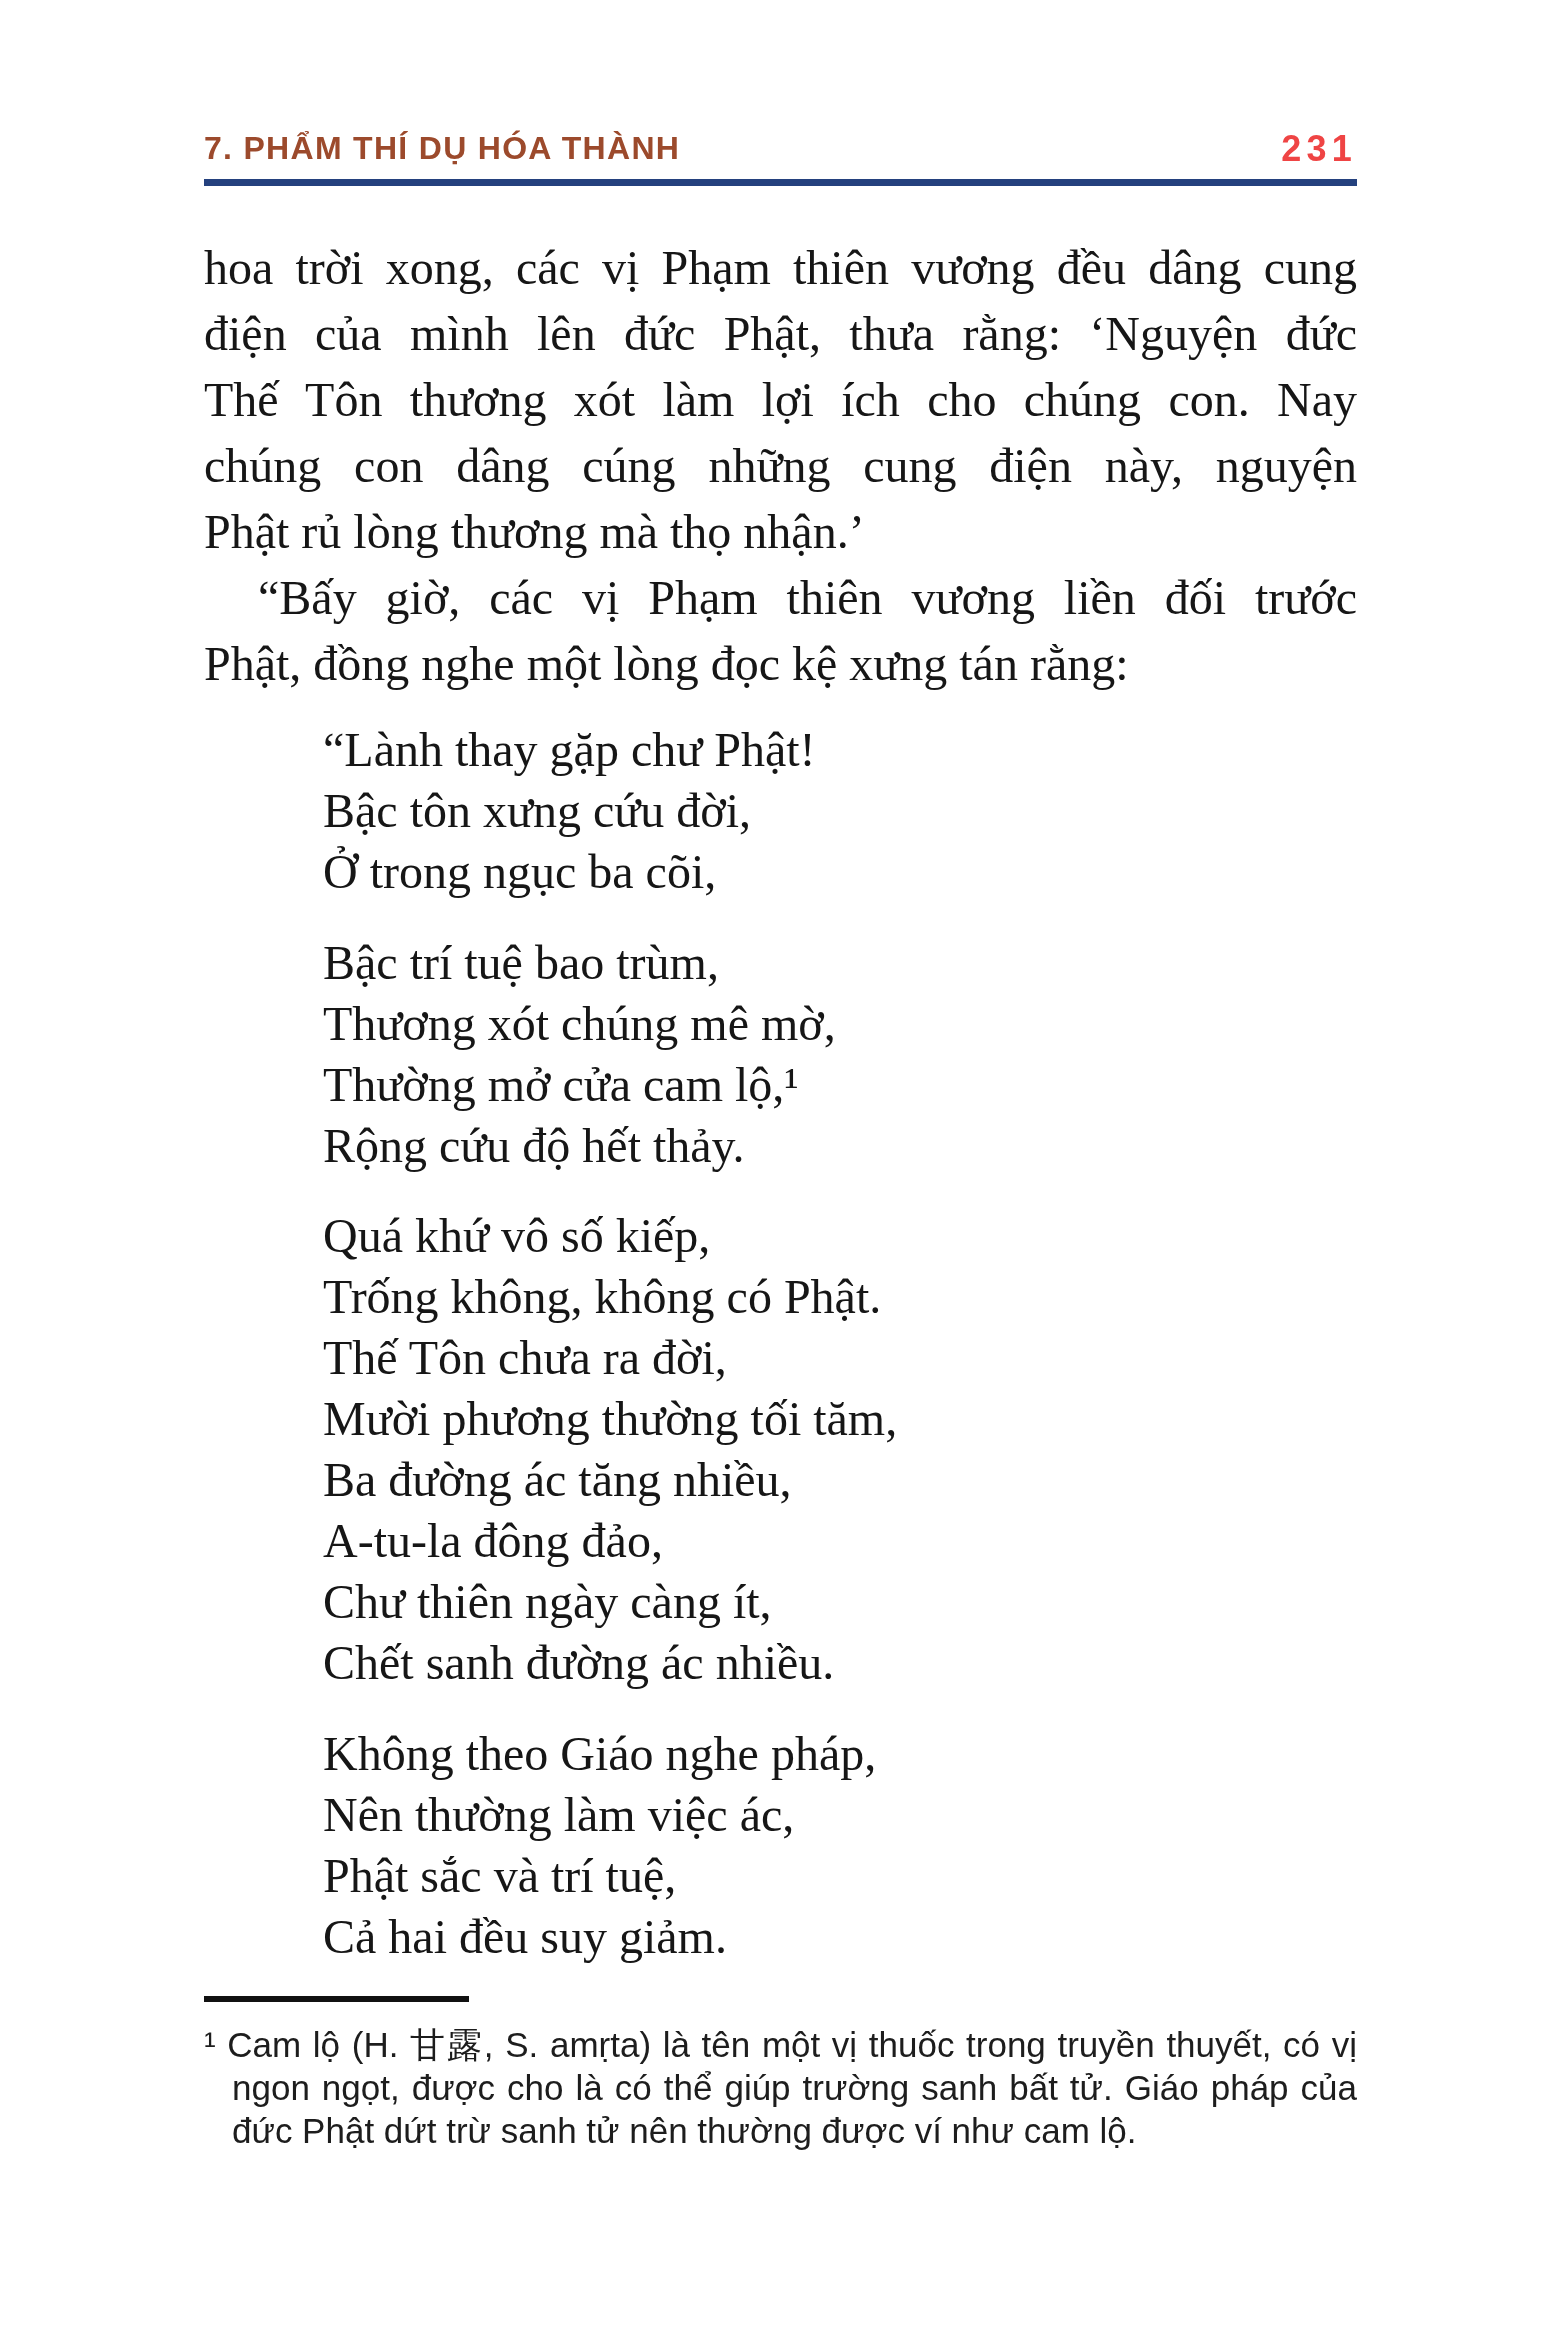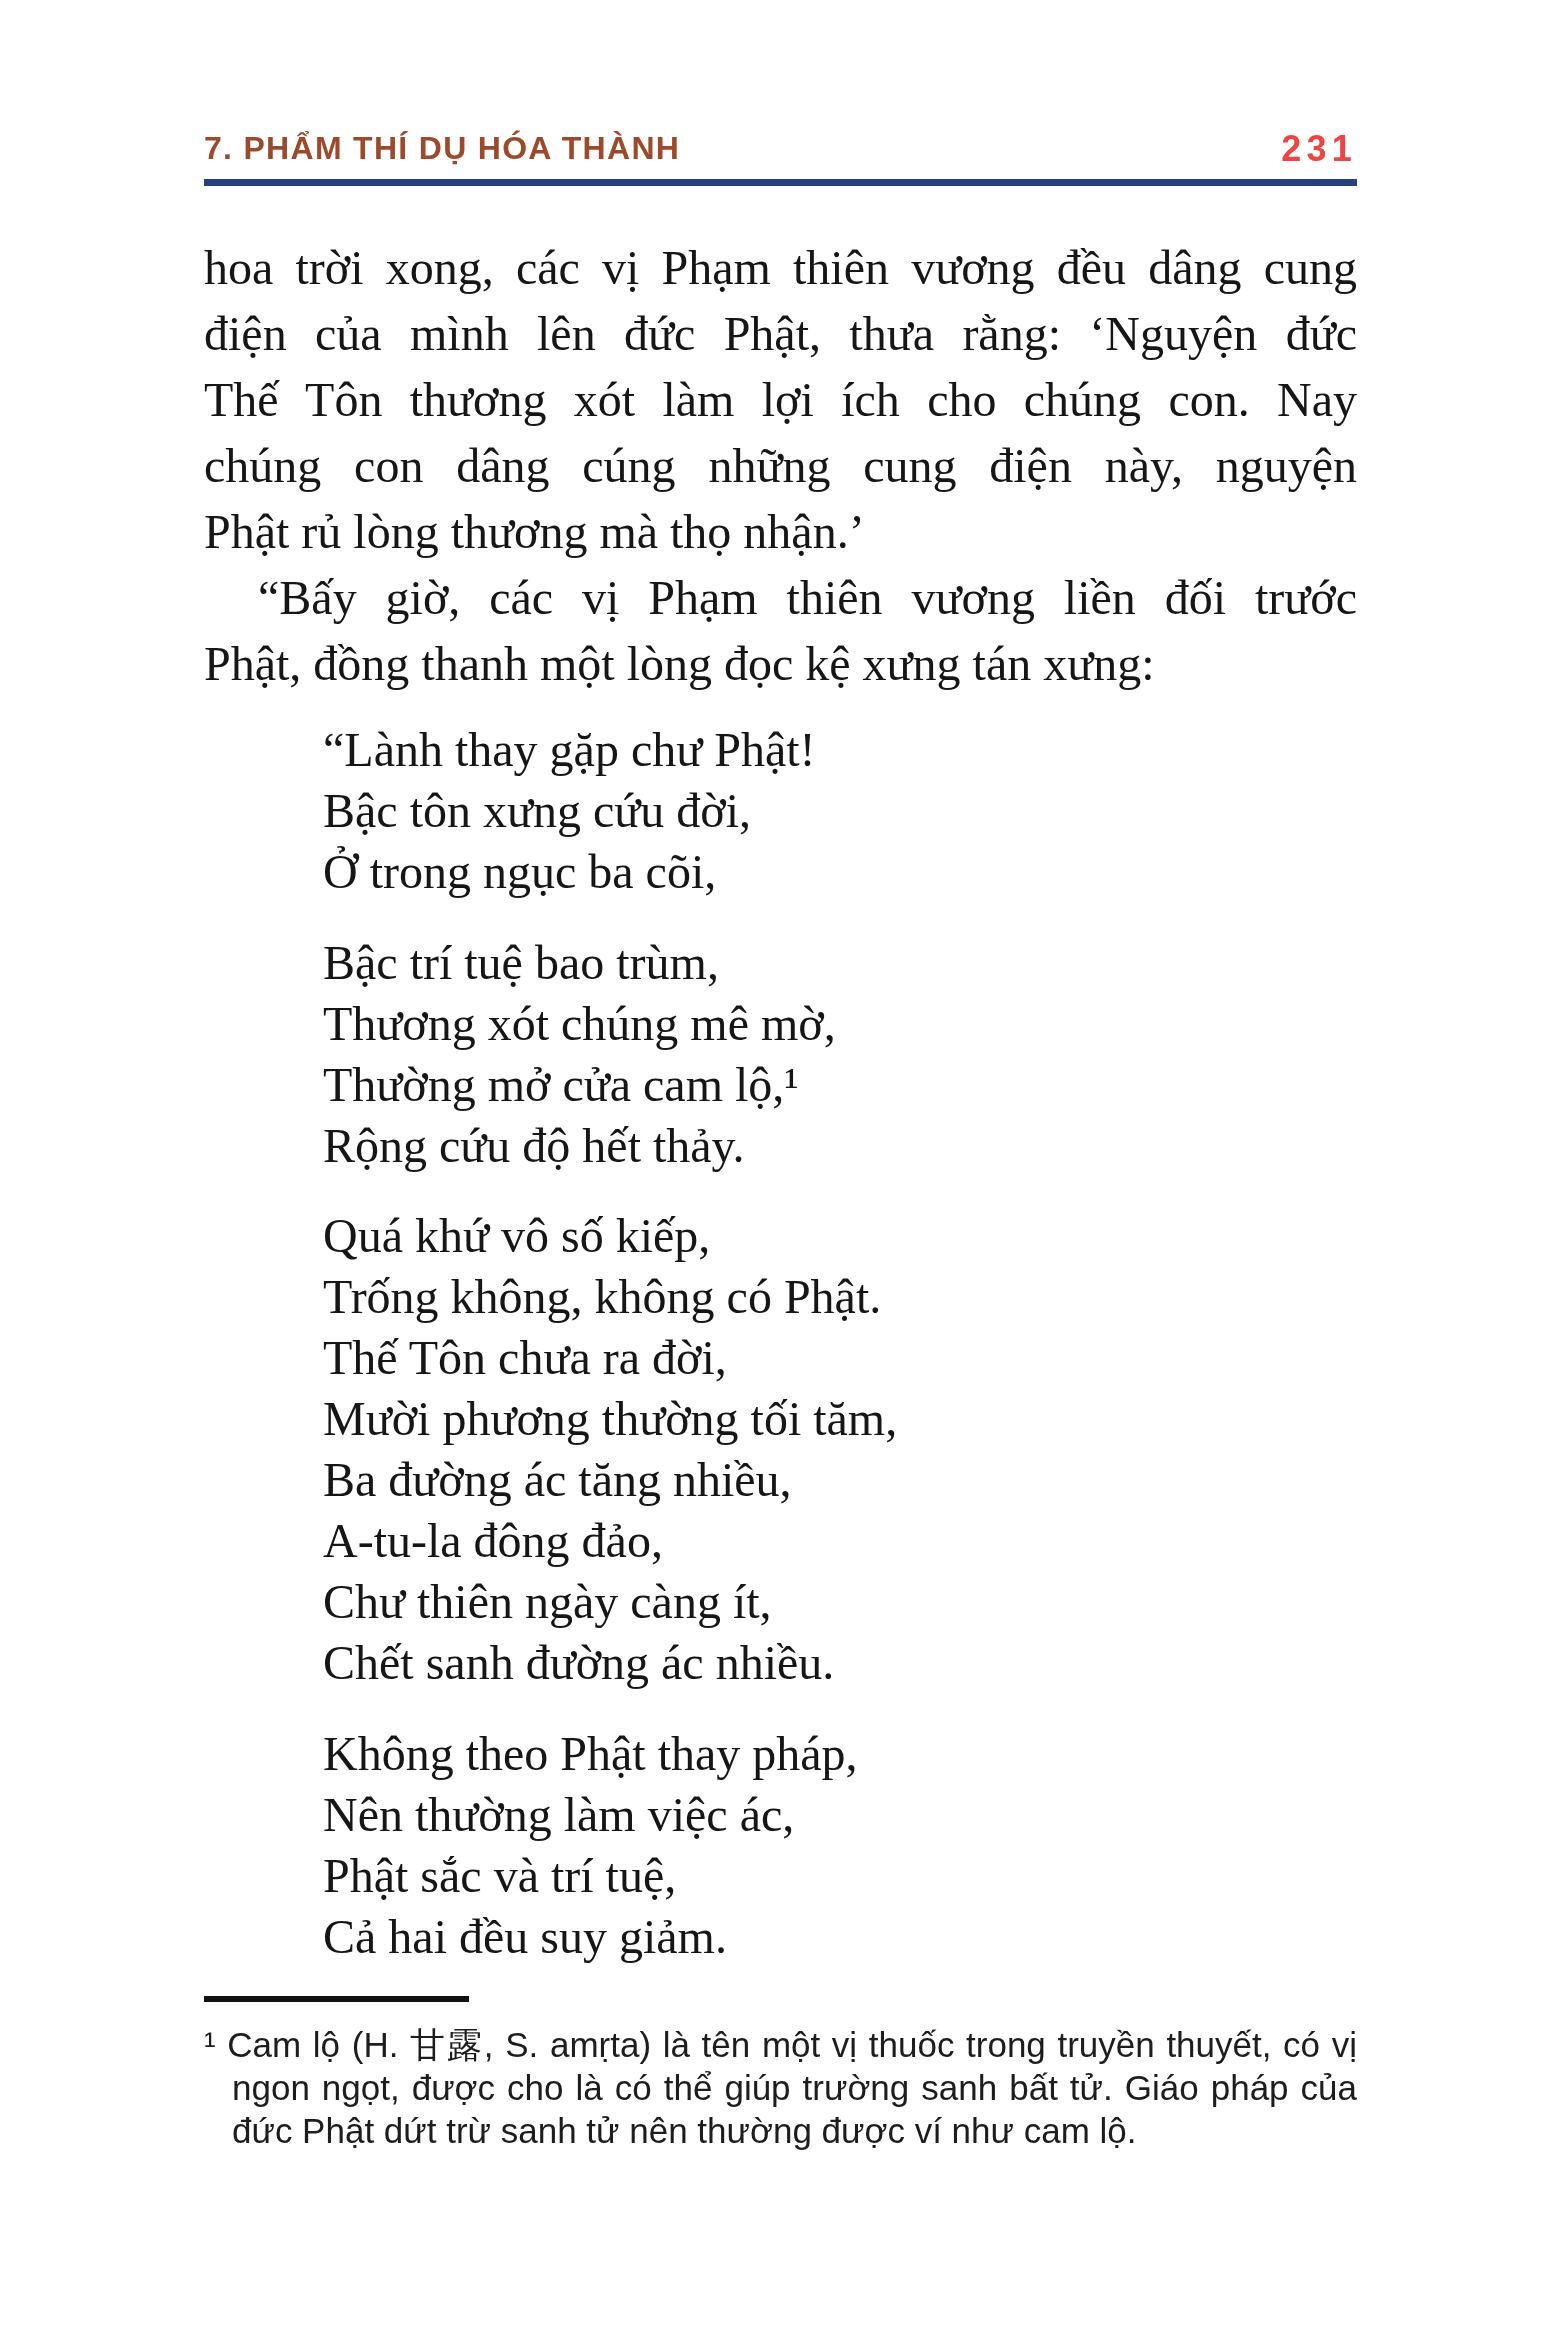--- a/index.html
+++ b/index.html
@@ -105,21 +105,21 @@
     <div class="para">
       <div class="line">hoa trời xong, các vị Phạm thiên vương đều dâng cung</div>
       <div class="line">điện của mình lên đức Phật, thưa rằng: ‘Nguyện đức</div>
       <div class="line">Thế Tôn thương xót làm lợi ích cho chúng con. Nay</div>
       <div class="line">chúng con dâng cúng những cung điện này, nguyện</div>
       <div class="line">Phật rủ lòng thương mà thọ nhận.’</div>
     </div>
 
     <div class="para indent-first">
       <div class="line">“Bấy giờ, các vị Phạm thiên vương liền đối trước</div>
-      <div class="line">Phật, đồng thanh một lòng đọc kệ xưng tán xưng:</div>
+      <div class="line">Phật, đồng nghe một lòng đọc kệ xưng tán rằng:</div>
     </div>
 
     <div class="stanzas">
 
       <div class="stanza">
         <div class="verse-line">“Lành thay gặp chư Phật!</div>
         <div class="verse-line">Bậc tôn xưng cứu đời,</div>
         <div class="verse-line">Ở trong ngục ba cõi,</div>
       </div>
 
@@ -135,21 +135,21 @@
         <div class="verse-line">Trống không, không có Phật.</div>
         <div class="verse-line">Thế Tôn chưa ra đời,</div>
         <div class="verse-line">Mười phương thường tối tăm,</div>
         <div class="verse-line">Ba đường ác tăng nhiều,</div>
         <div class="verse-line">A-tu-la đông đảo,</div>
         <div class="verse-line">Chư thiên ngày càng ít,</div>
         <div class="verse-line">Chết sanh đường ác nhiều.</div>
       </div>
 
       <div class="stanza">
-        <div class="verse-line">Không theo Phật thay pháp,</div>
+        <div class="verse-line">Không theo Giáo nghe pháp,</div>
         <div class="verse-line">Nên thường làm việc ác,</div>
         <div class="verse-line">Phật sắc và trí tuệ,</div>
         <div class="verse-line">Cả hai đều suy giảm.</div>
       </div>
 
     </div>
 
     <div class="footnote-sep"></div>
     <div class="footnote">¹ Cam lộ (H. 甘露, S. amṛta) là tên một vị thuốc trong truyền thuyết, có vị ngon ngọt, được cho là có thể giúp trường sanh bất tử. Giáo pháp của đức Phật dứt trừ sanh tử nên thường được ví như cam lộ.</div>
 

